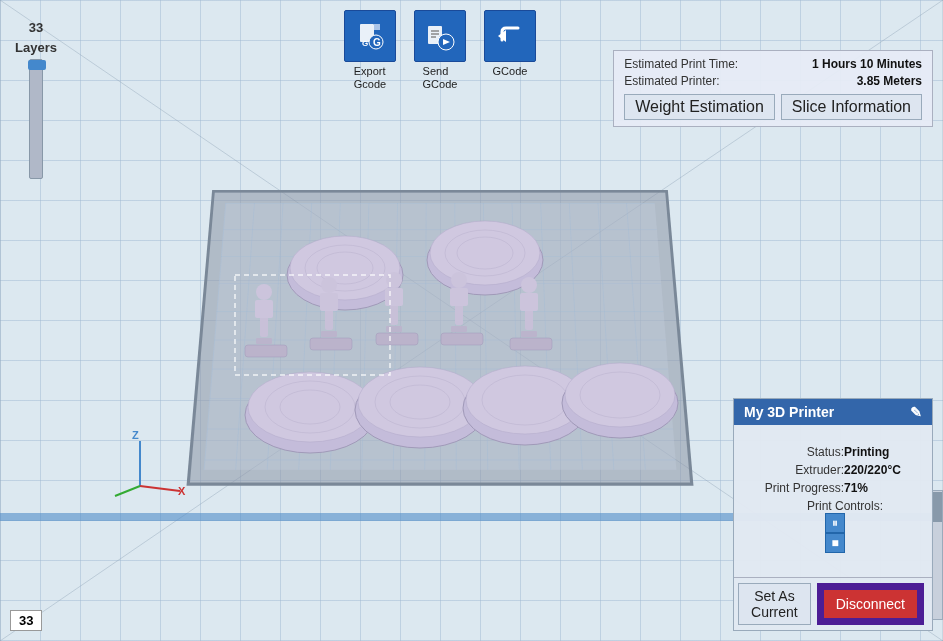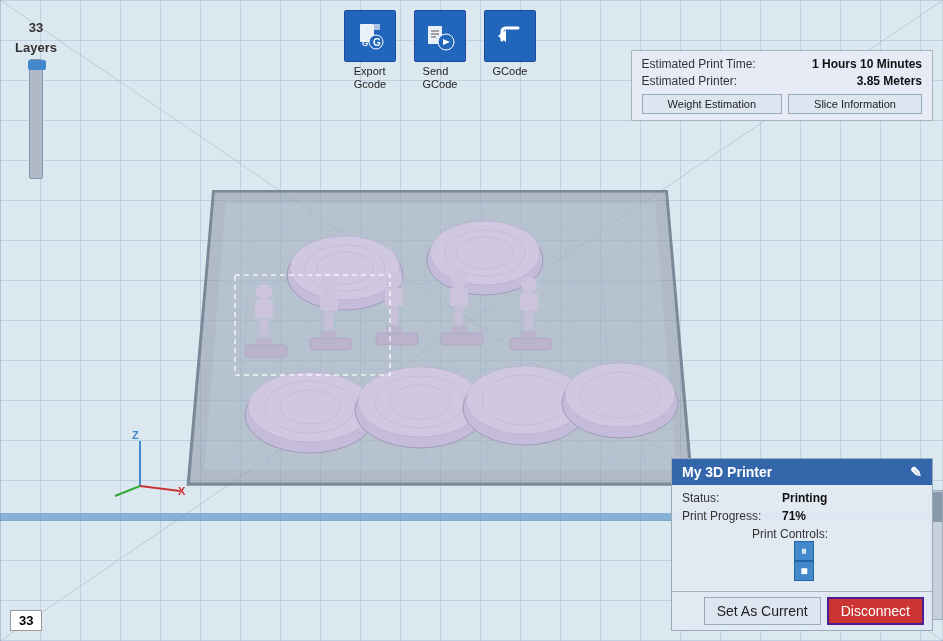--- a/index.html
+++ b/index.html
@@ -199,36 +199,36 @@
       margin-left: 8px;
     }
 
     .info-buttons {
       display: flex;
       gap: 6px;
       margin-top: 6px;
     }
 
     .info-btn {
-      padding: 3px 25px;
+      padding: 3px 10px;
       background: #dde5f0;
       border: 1px solid #99aabb;
       cursor: pointer;
-      font-size: 11px;
+      font-size: 16px;
       color: #222;
     }
 
     
     .printer-panel {
       position: absolute;
       bottom: 10px;
       right: 10px;
       background: rgba(225,232,242,0.97);
       border: 1px solid #99aabb;
-      width: 262px;
+      width: 200px;
       padding: 0;
     }
 
     .printer-header {
       background: #3366aa;
       color: white;
       padding: 5px 10px;
       font-size: 14px;
       font-weight: bold;
       display: flex;
@@ -240,21 +240,22 @@
       color: white;
     }
 
     .printer-edit-icon {
       color: white;
       font-size: 14px;
       cursor: pointer;
     }
 
     .printer-body {
-      padding: 6px 10px;
+      padding: 20px 10px;
+      text-align: right;
     }
 
     .printer-row {
       display: flex;
       align-items: center;
       margin-bottom: 4px;
       font-size: 12px;
     }
 
     .printer-row-label {
@@ -302,21 +303,21 @@
       background: #dde5f0;
       border: 1px solid #99aabb;
       cursor: pointer;
       font-size: 14px;
       color: #222;
     }
 
     .footer-btn-disconnect {
       background: #cc3333;
       color: white;
-      border: 2px solid #4c1d95;
+      border: 7px solid #4c1d95;
     }
 
     
     .scroll-bar {
       position: absolute;
       right: 0;
       top: 490px;
       width: 12px;
       height: 130px;
       background: #c8d0dc;
@@ -520,20 +521,24 @@
     <div class="printer-header">
       <span class="printer-header-title">My 3D Printer</span>
       <span class="printer-edit-icon">✎</span>
     </div>
     <div class="printer-body">
       <div class="printer-row">
         <span class="printer-row-label">Status:</span>
         <span class="printer-row-value">Printing</span>
       </div>
       <div class="printer-row">
+        <span class="printer-row-label">Extruder:</span>
+        <span class="printer-row-value">220/220°C</span>
+      </div>
+      <div class="printer-row">
         <span class="printer-row-label">Print Progress:</span>
         <span class="printer-row-value">71%</span>
       </div>
       <div class="printer-controls-row">
         <span class="printer-row-label">Print Controls:</span>
         <div class="ctrl-btn">⏸</div>
         <div class="ctrl-btn">■</div>
       </div>
     </div>
     <div class="printer-footer">

